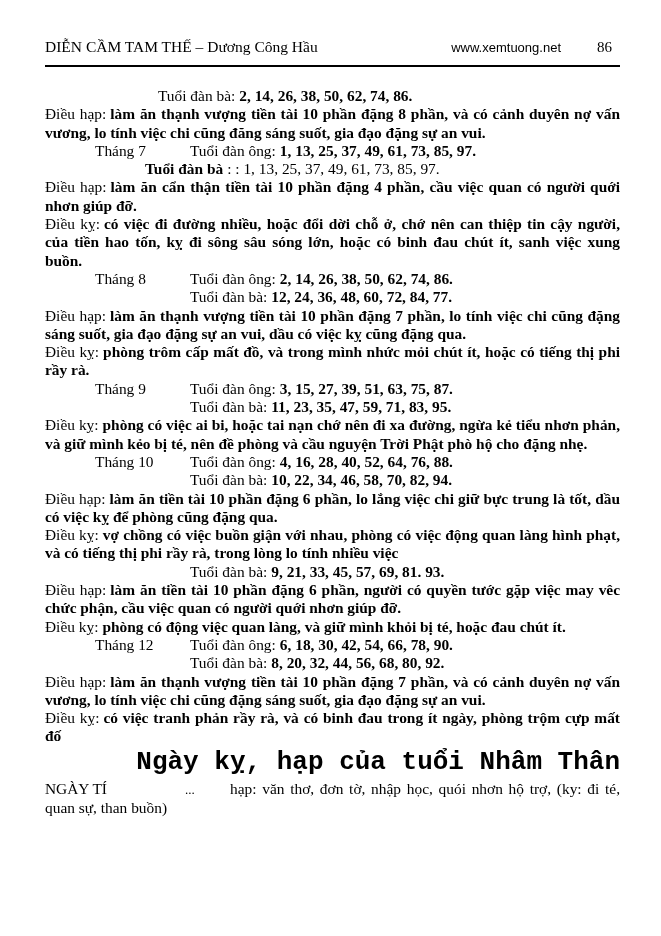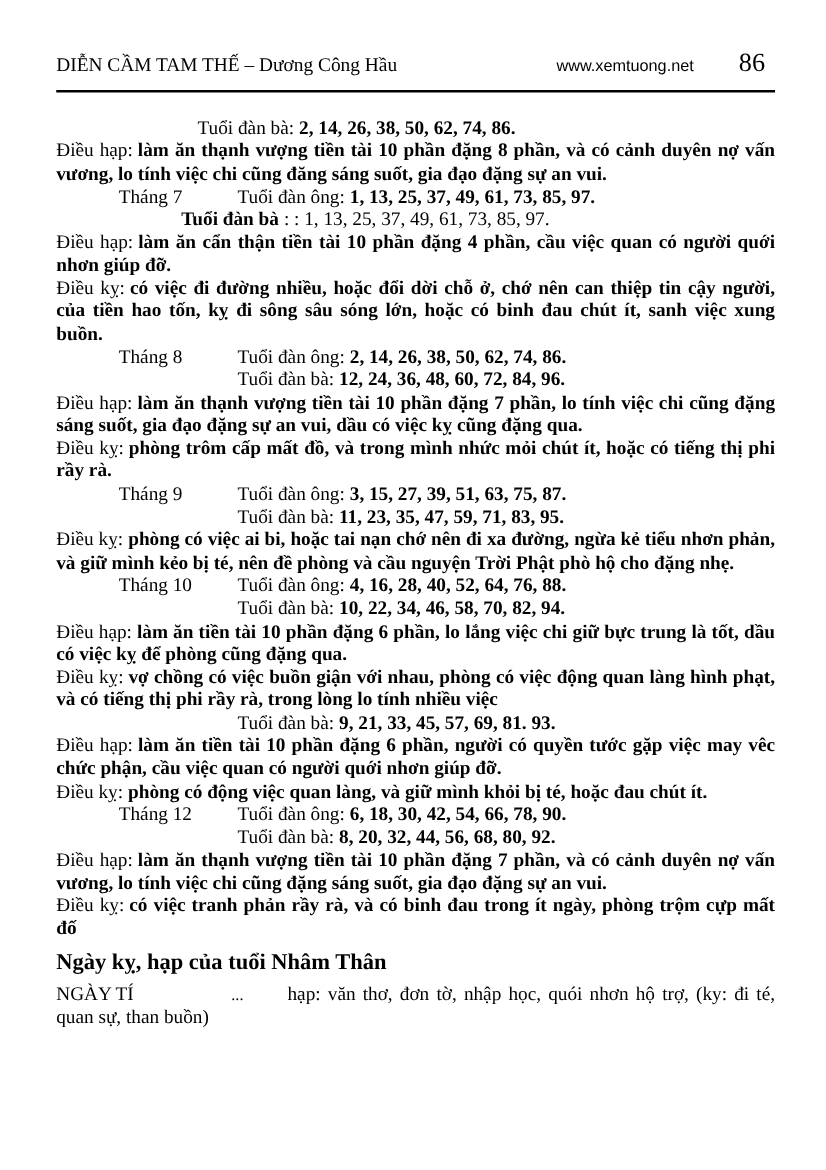--- a/index.html
+++ b/index.html
@@ -13,44 +13,45 @@
   .header {
     display: flex; align-items: baseline;
     padding-top: 38px; padding-bottom: 9px;
     border-bottom: 2px solid #000;
   }
   .header-title { font-size: 15.5px; white-space: nowrap; }
   .header-site {
     margin-left: auto; font-size: 13px;
     font-family: Liberation Sans, sans-serif;
   }
-  .header-page { font-size: 21px; margin-left: 36px; margin-right: 8px; }
+  .header-page { font-size: 15px; margin-left: 36px; margin-right: 8px; }
 
   .body { padding-top: 8px; font-size: 15.4px; line-height: 18.3px; margin-top: 12px; }
   .bold { font-weight: bold; font-family: Liberation Serif, serif; }
   p.para { text-align: justify; }
   .para .label { font-weight: normal; }
   .para .content { font-weight: bold; margin-left: 4px; }
 
   .intro-women { padding-left: 113px; }
   .ages-label { font-weight: normal; }
   .ages-nums { font-weight: bold; margin-left: 4px; }
   .ages-nums.regular { font-weight: normal; }
 
   .month-row { padding-left: 50px; }
   .month-name { display: inline-block; width: 95px; font-weight: normal; }
   .month-name.bold { font-weight: bold; }
   .women-row { padding-left: 145px; }
   .women-row.special { padding-left: 100px; }
   .women-row .w-label.bold { font-weight: bold; }
 
   .section-heading {
-    text-align: left; font-weight: bold;
-    font-size: 18px; line-height: 31px;
+    text-align: right; font-weight: bold;
+    font-size: 26px; line-height: 31px;
     margin: 1px 0 2px 0;
+    font-family: Liberation Mono, monospace;
   }
   .day-para { text-align: justify; }
   .day-name { display: inline-block; width: 140px; }
   .day-dots { display: inline-block; width: 45px; font-size: 13px; }
 </style>
 </head>
 <body>
 
 <div class="page">
 
@@ -70,21 +71,21 @@
     <div id="months-container">
   <div class="month-block">
     <p class="month-row"><span class="month-name">Tháng 7</span><span class="ages-label">Tuổi đàn ông:</span><span class="ages-nums">1, 13, 25, 37, 49, 61, 73, 85, 97.</span></p>
     <p class="women-row special"><span class="ages-label w-label bold">Tuổi đàn bà</span><span class="ages-nums w-nums regular">: : 1, 13, 25, 37, 49, 61, 73, 85, 97.</span></p>
     <p class="para"><span class="label">Điều hạp:</span><span class="content">làm ăn cẩn thận tiền tài 10 phần đặng 4 phần, cầu việc quan có người quới nhơn giúp đỡ.</span></p>
     <p class="para"><span class="label">Điều kỵ:</span><span class="content">có việc đi đường nhiều, hoặc đổi dời chỗ ở, chớ nên can thiệp tin cậy người, của tiền hao tốn, kỵ đi sông sâu sóng lớn, hoặc có binh đau chút ít, sanh việc xung buồn.</span></p>
   </div>
 
   <div class="month-block">
     <p class="month-row"><span class="month-name">Tháng 8</span><span class="ages-label">Tuổi đàn ông:</span><span class="ages-nums">2, 14, 26, 38, 50, 62, 74, 86.</span></p>
-    <p class="women-row"><span class="ages-label w-label">Tuổi đàn bà:</span><span class="ages-nums w-nums">12, 24, 36, 48, 60, 72, 84, 96.</span></p>
+    <p class="women-row"><span class="ages-label w-label">Tuổi đàn bà:</span><span class="ages-nums w-nums">12, 24, 36, 48, 60, 72, 84, 77.</span></p>
     <p class="para"><span class="label">Điều hạp:</span><span class="content">làm ăn thạnh vượng tiền tài 10 phần đặng 7 phần, lo tính việc chi cũng đặng sáng suốt, gia đạo đặng sự an vui, dầu có việc kỵ cũng đặng qua.</span></p>
     <p class="para"><span class="label">Điều kỵ:</span><span class="content">phòng trôm cấp mất đồ, và trong mình nhức mỏi chút ít, hoặc có tiếng thị phi rầy rà.</span></p>
   </div>
 
   <div class="month-block">
     <p class="month-row"><span class="month-name">Tháng 9</span><span class="ages-label">Tuổi đàn ông:</span><span class="ages-nums">3, 15, 27, 39, 51, 63, 75, 87.</span></p>
     <p class="women-row"><span class="ages-label w-label">Tuổi đàn bà:</span><span class="ages-nums w-nums">11, 23, 35, 47, 59, 71, 83, 95.</span></p>
     <p class="para"><span class="label">Điều kỵ:</span><span class="content">phòng có việc ai bi, hoặc tai nạn chớ nên đi xa đường, ngừa kẻ tiểu nhơn phản, và giữ mình kẻo bị té, nên đề phòng và cầu nguyện Trời Phật phò hộ cho đặng nhẹ.</span></p>
   </div>
 

